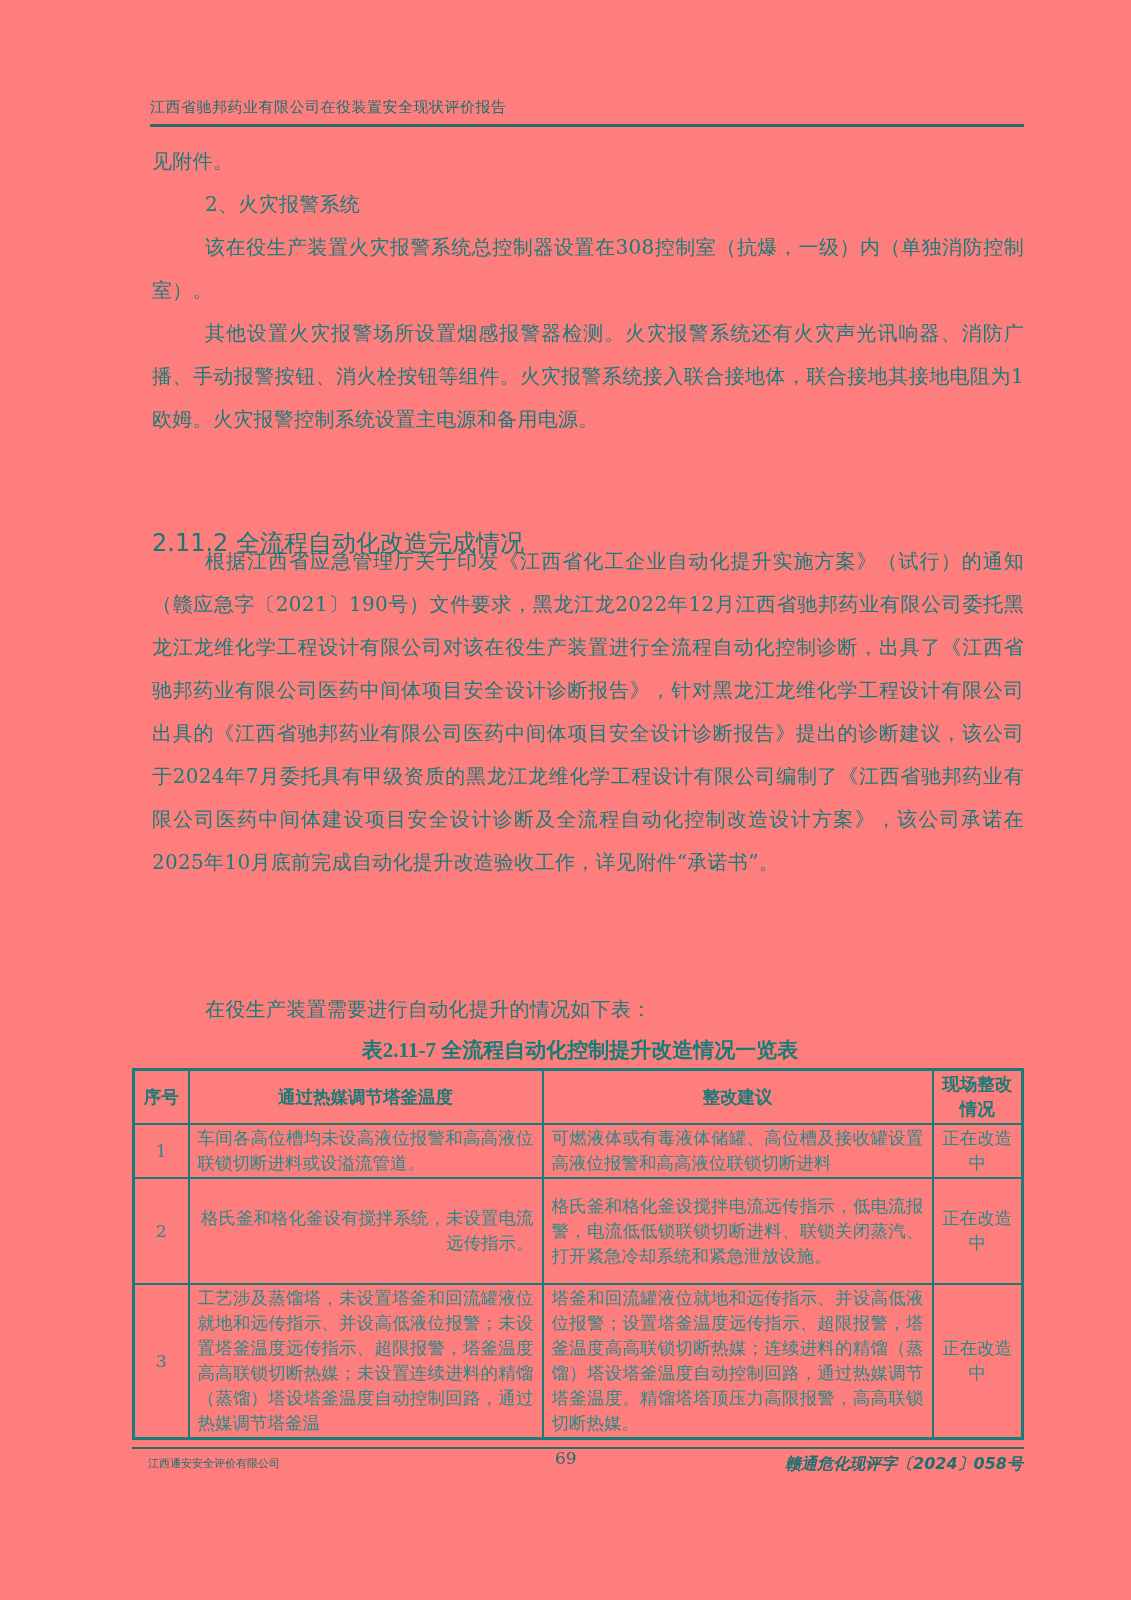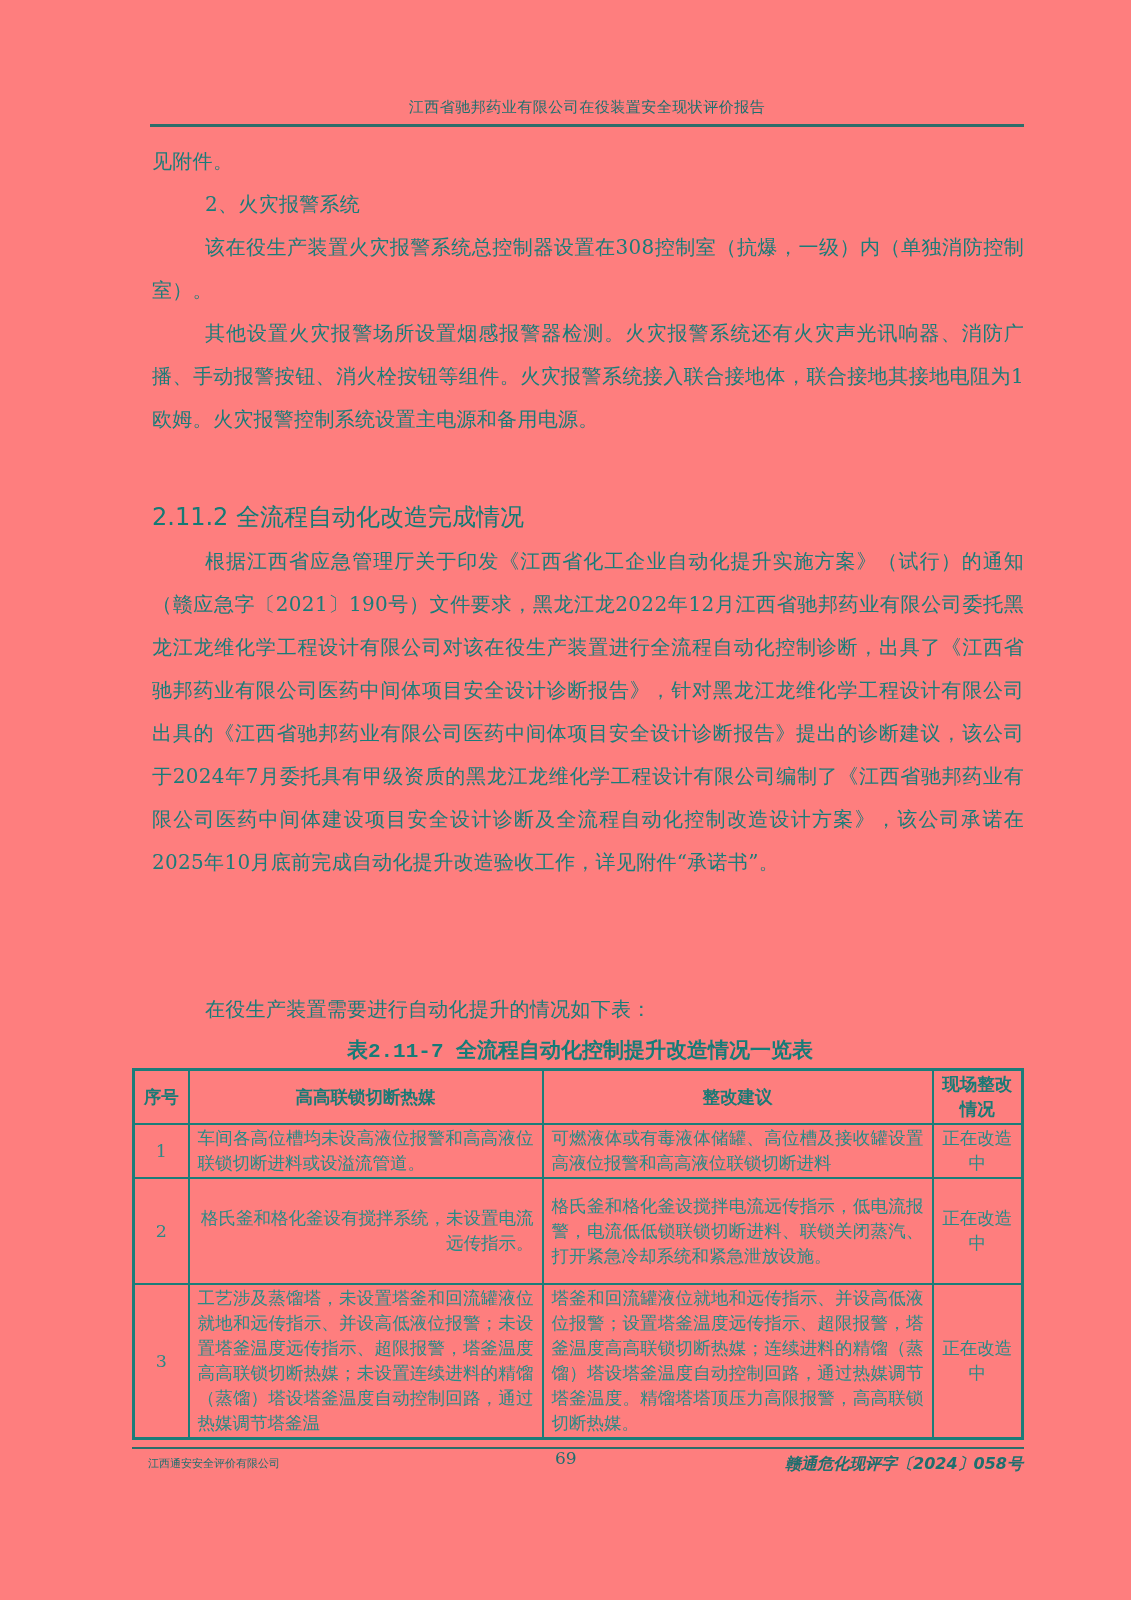--- a/index.html
+++ b/index.html
@@ -1,37 +1,38 @@
 <!DOCTYPE html>
 <html><head>
 <meta charset="utf-8">
 <style>
   html, body { margin:0; padding:0; }
   body {
     width:1131px; height:1600px; background:#fe7e7e; position:relative; overflow:hidden;
     font-family: "DejaVu Serif", "Liberation Serif", serif; color:#1c7a78;
   }
   .page-header {
-    position:absolute; left:150px; top:98px; width:874px; text-align:center;
+    position:absolute; left:150px; top:98px; width:874px; text-align:left;
     font-size:15px; color:#1f6f6e; letter-spacing:0.5px;
     font-family:"DejaVu Sans", sans-serif;
   }
   .header-rule { position:absolute; left:150px; top:124px; width:874px; height:3px; background:#2d6e6a; }
   .para {
     position:absolute; left:152px; width:872px; font-size:20px; line-height:43px;
     color:#1a7c79; text-align:justify; letter-spacing:0.3px;
   }
   .indent { text-indent:53px; }
   .section-heading {
     position:absolute; left:152px; font-size:24px; line-height:43px; color:#147a75;
     font-family:"DejaVu Sans", sans-serif;
+    margin-top:26px;
   }
   .table-caption {
     position:absolute; left:140px; width:880px; top:1036px; text-align:center;
-    font-size:21px; font-weight:bold; color:#167c78; font-family:Liberation Mono, monospace;
+    font-size:21px; font-weight:bold; color:#167c78; font-family:Liberation Serif, serif;
   }
   table.tbl {
     position:absolute; left:132px; top:1068px; width:889px; border-collapse:collapse;
     table-layout:fixed; border:3px solid #1b7d79;
   }
   .tbl td, .tbl th {
     border:2.5px solid #1b7d79; padding:1px 8px; font-size:17.5px; line-height:25px;
     color:#2a8a86; vertical-align:middle; text-align:center; font-weight:normal;
   }
   .tbl th { font-weight:bold; color:#1a7a76; font-family:"DejaVu Sans", sans-serif; }
@@ -63,21 +64,21 @@
 <table class="tbl">
   <colgroup>
     <col style="width:55px">
     <col style="width:354px">
     <col style="width:390px">
     <col style="width:90px">
   </colgroup>
   <tbody>
       <tr style="height:54px;">
     <th>序号</th>
-    <th>高高联锁切断热媒</th>
+    <th>通过热媒调节塔釜温度</th>
     <th>整改建议</th>
     <th>现场整改情况</th>
   </tr>
   <tr style="height:50px;">
     <td>1</td>
     <td class="txt">车间各高位槽均未设高液位报警和高高液位联锁切断进料或设溢流管道。</td>
     <td class="txt">可燃液体或有毒液体储罐、高位槽及接收罐设置高液位报警和高高液位联锁切断进料</td>
     <td>正在改造中</td>
   </tr>
   <tr style="height:106px;">

